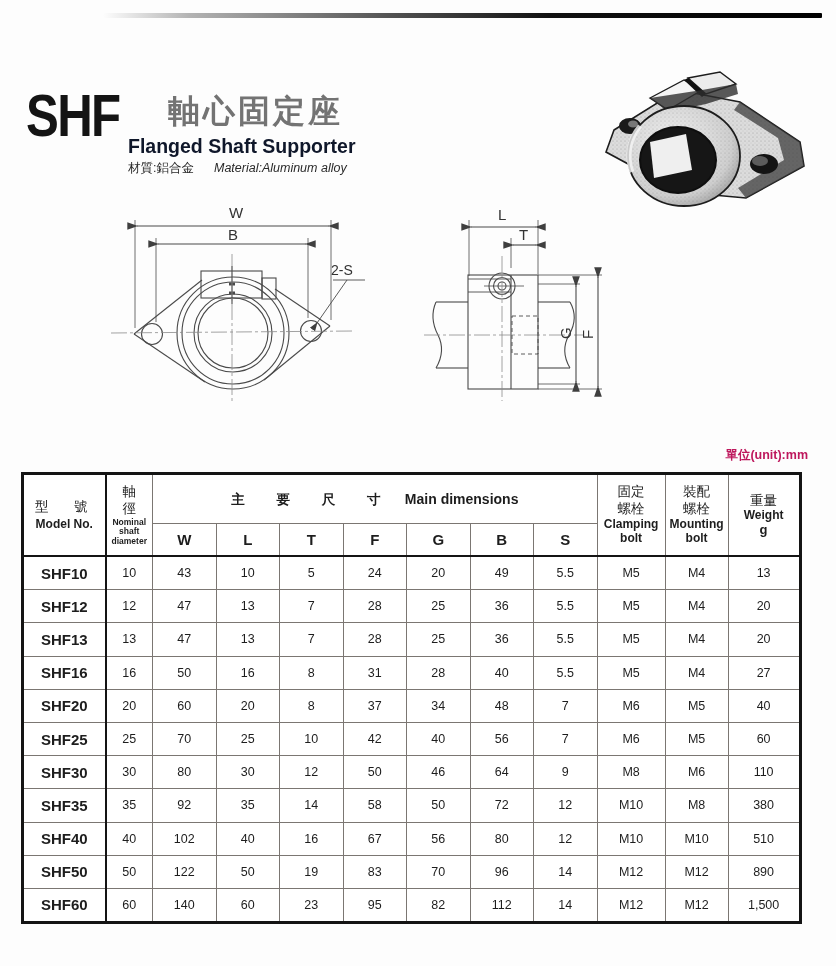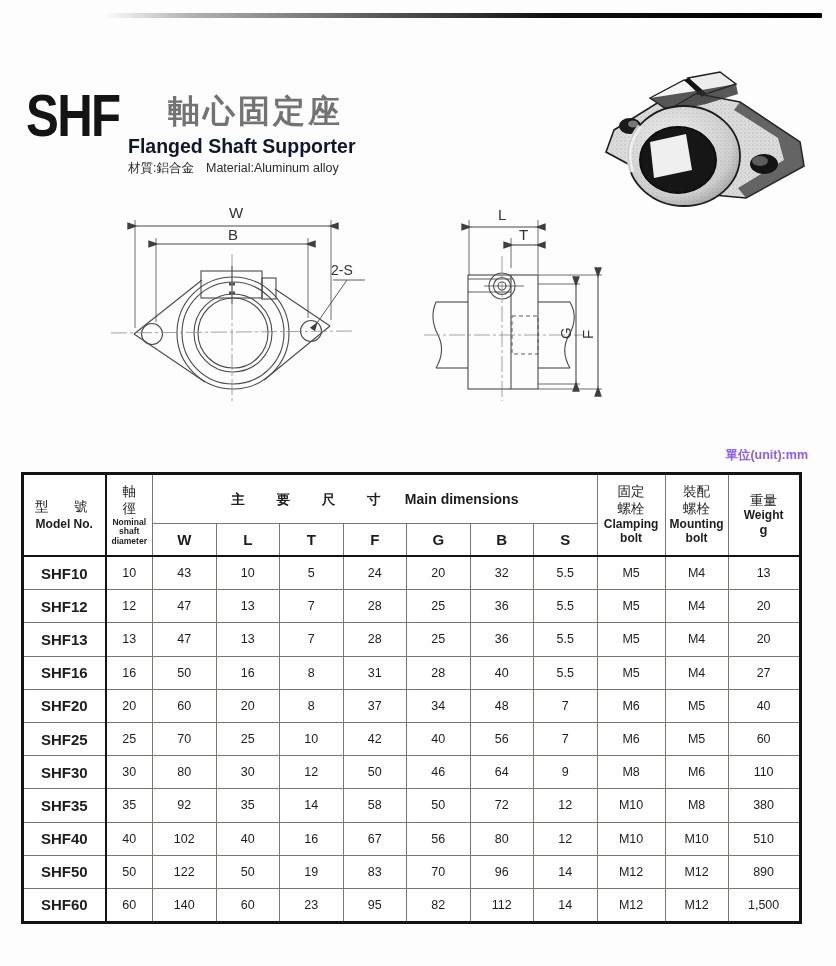--- a/index.html
+++ b/index.html
@@ -18,24 +18,24 @@
   }
 
   
   .series{
     left:26px;top:86px;font-size:60px;font-weight:700;letter-spacing:-2px;
     transform:scaleX(.82);transform-origin:left top;color:#141414;line-height:1;
   }
   .title-zh{left:128px;top:95px;font-size:32px;font-weight:700;letter-spacing:3px;color:#737373;line-height:1;margin-left:40px;}
   .title-en{left:128px;top:137px;font-size:19.5px;font-weight:700;color:#0f172a;line-height:1;}
   .material{left:128px;top:161px;font-size:12.5px;color:#2a2a2a;line-height:1.2;}
-  .material .en{margin-left:12px;}
+  .material .en{margin-left:20px;font-style:italic;}
 
   
-  .unit-note{right:28px;top:447px;font-size:12.5px;color:#8b5cf6;font-weight:700;}
+  .unit-note{right:28px;top:447px;font-size:12.5px;color:#be185d;font-weight:700;}
 
   
   .tbl-wrap{left:21px;top:472px;}
   table{border-collapse:collapse;table-layout:fixed;width:780px;background:#fff;border:3px solid #141414;}
   th,td{border:1px solid #7b7672;text-align:center;vertical-align:middle;padding:0;color:#1d1d1d;}
   thead .row-top{height:50px;}
   thead .row-letters th{height:31px;font-size:15px;font-weight:700;border-bottom:2px solid #141414;}
   tbody td{height:32.2px;font-size:12.5px;}
   tbody td.model-cell{font-weight:700;font-size:15px;letter-spacing:0;border-right:2px solid #141414;margin-top:30px;}
   th.model-h{border-right:2px solid #141414;}
@@ -268,21 +268,21 @@
     </thead>
     <tbody>
         <tr>
           <td class="model-cell">SHF10</td>
           <td>10</td>
           <td>43</td>
           <td>10</td>
           <td>5</td>
           <td>24</td>
           <td>20</td>
-          <td>32</td>
+          <td>49</td>
           <td>5.5</td>
           <td>M5</td>
           <td>M4</td>
           <td>13</td>
         </tr>
         <tr>
           <td class="model-cell">SHF12</td>
           <td>12</td>
           <td>47</td>
           <td>13</td>

